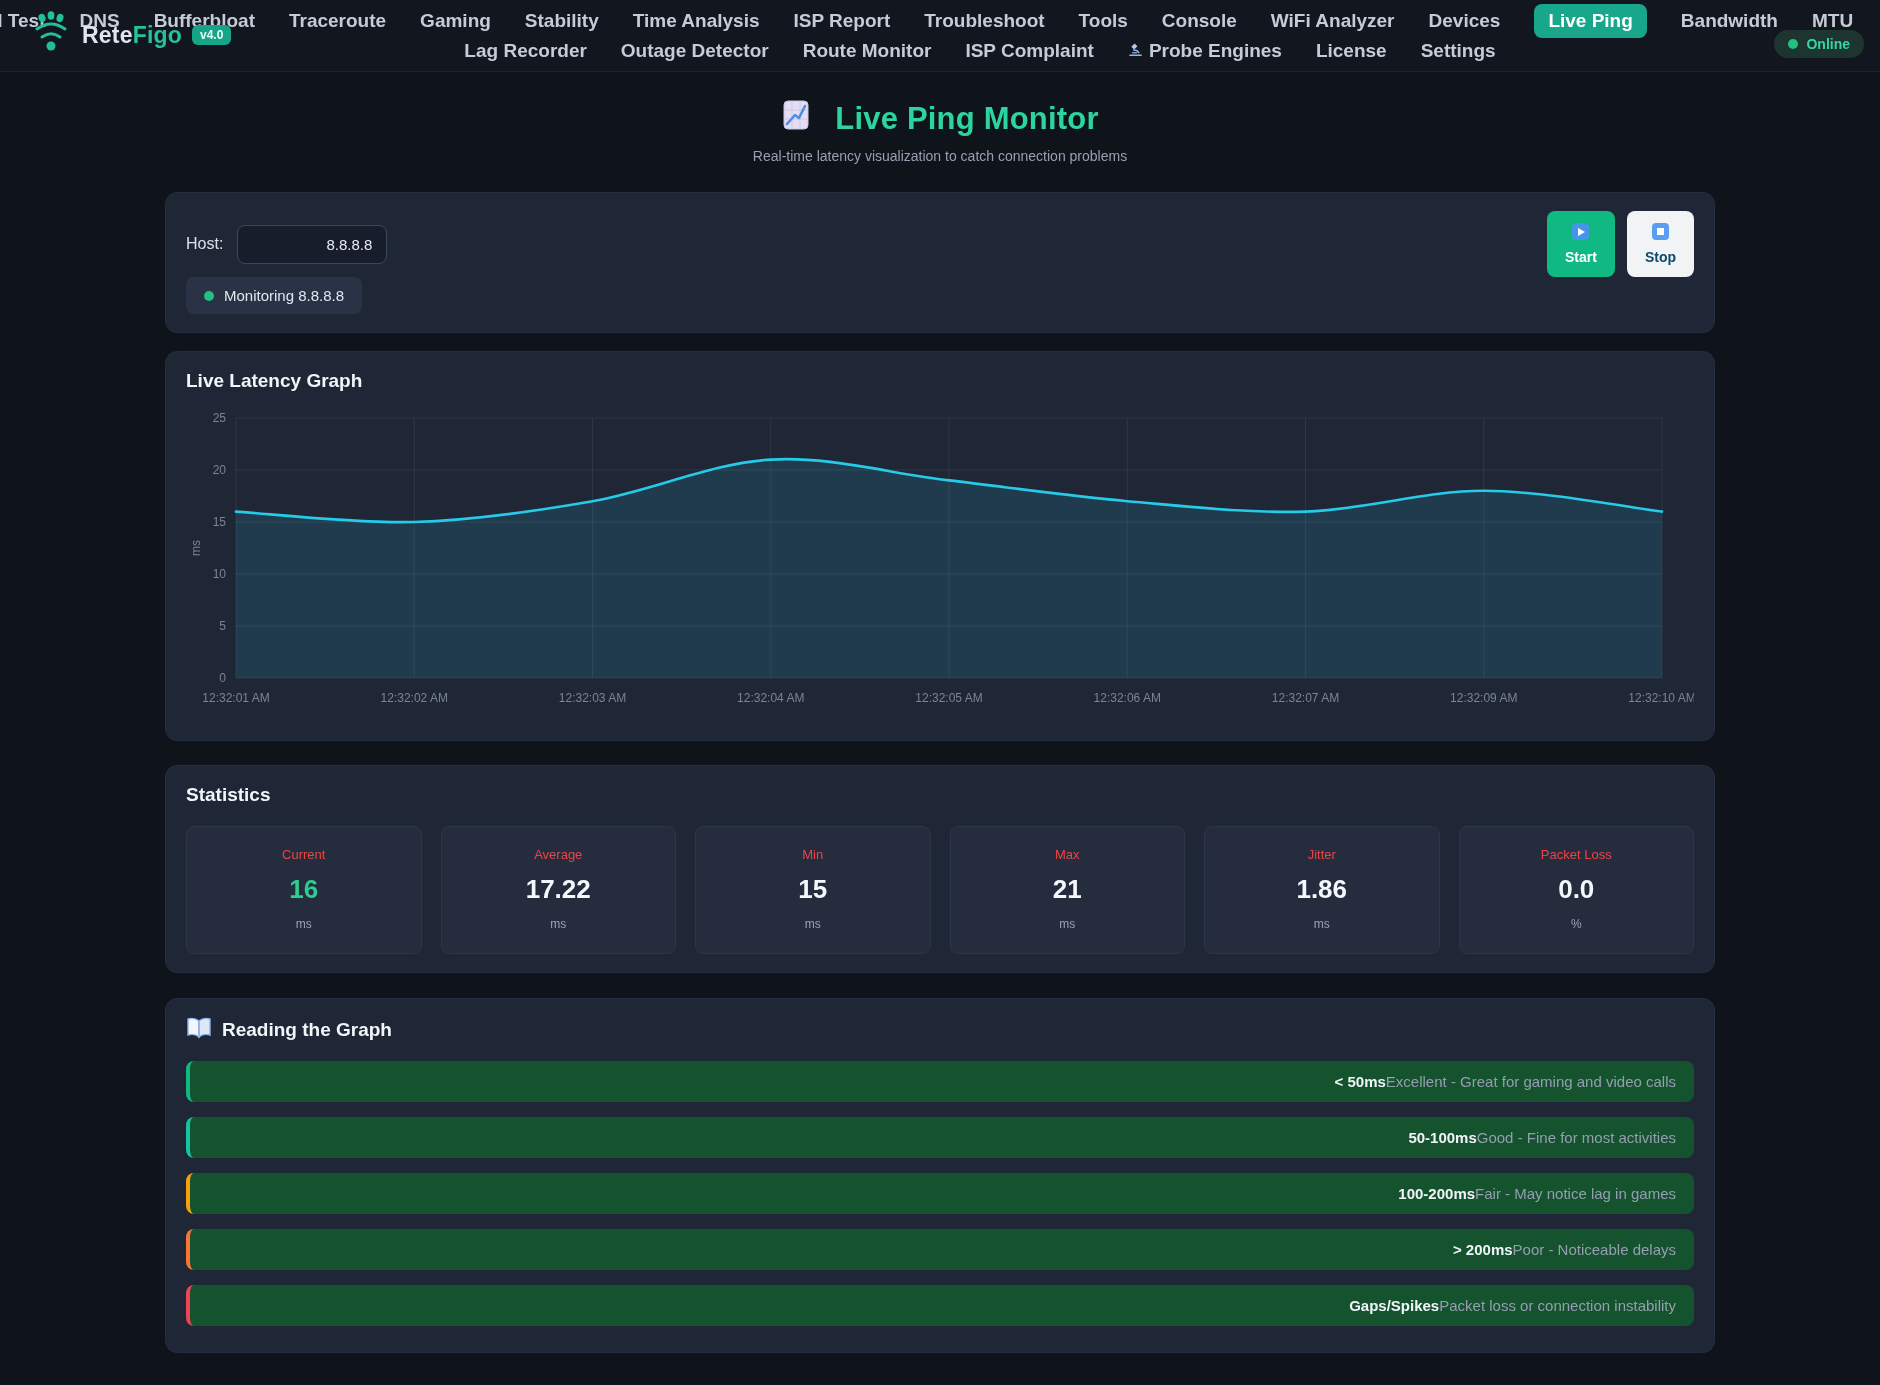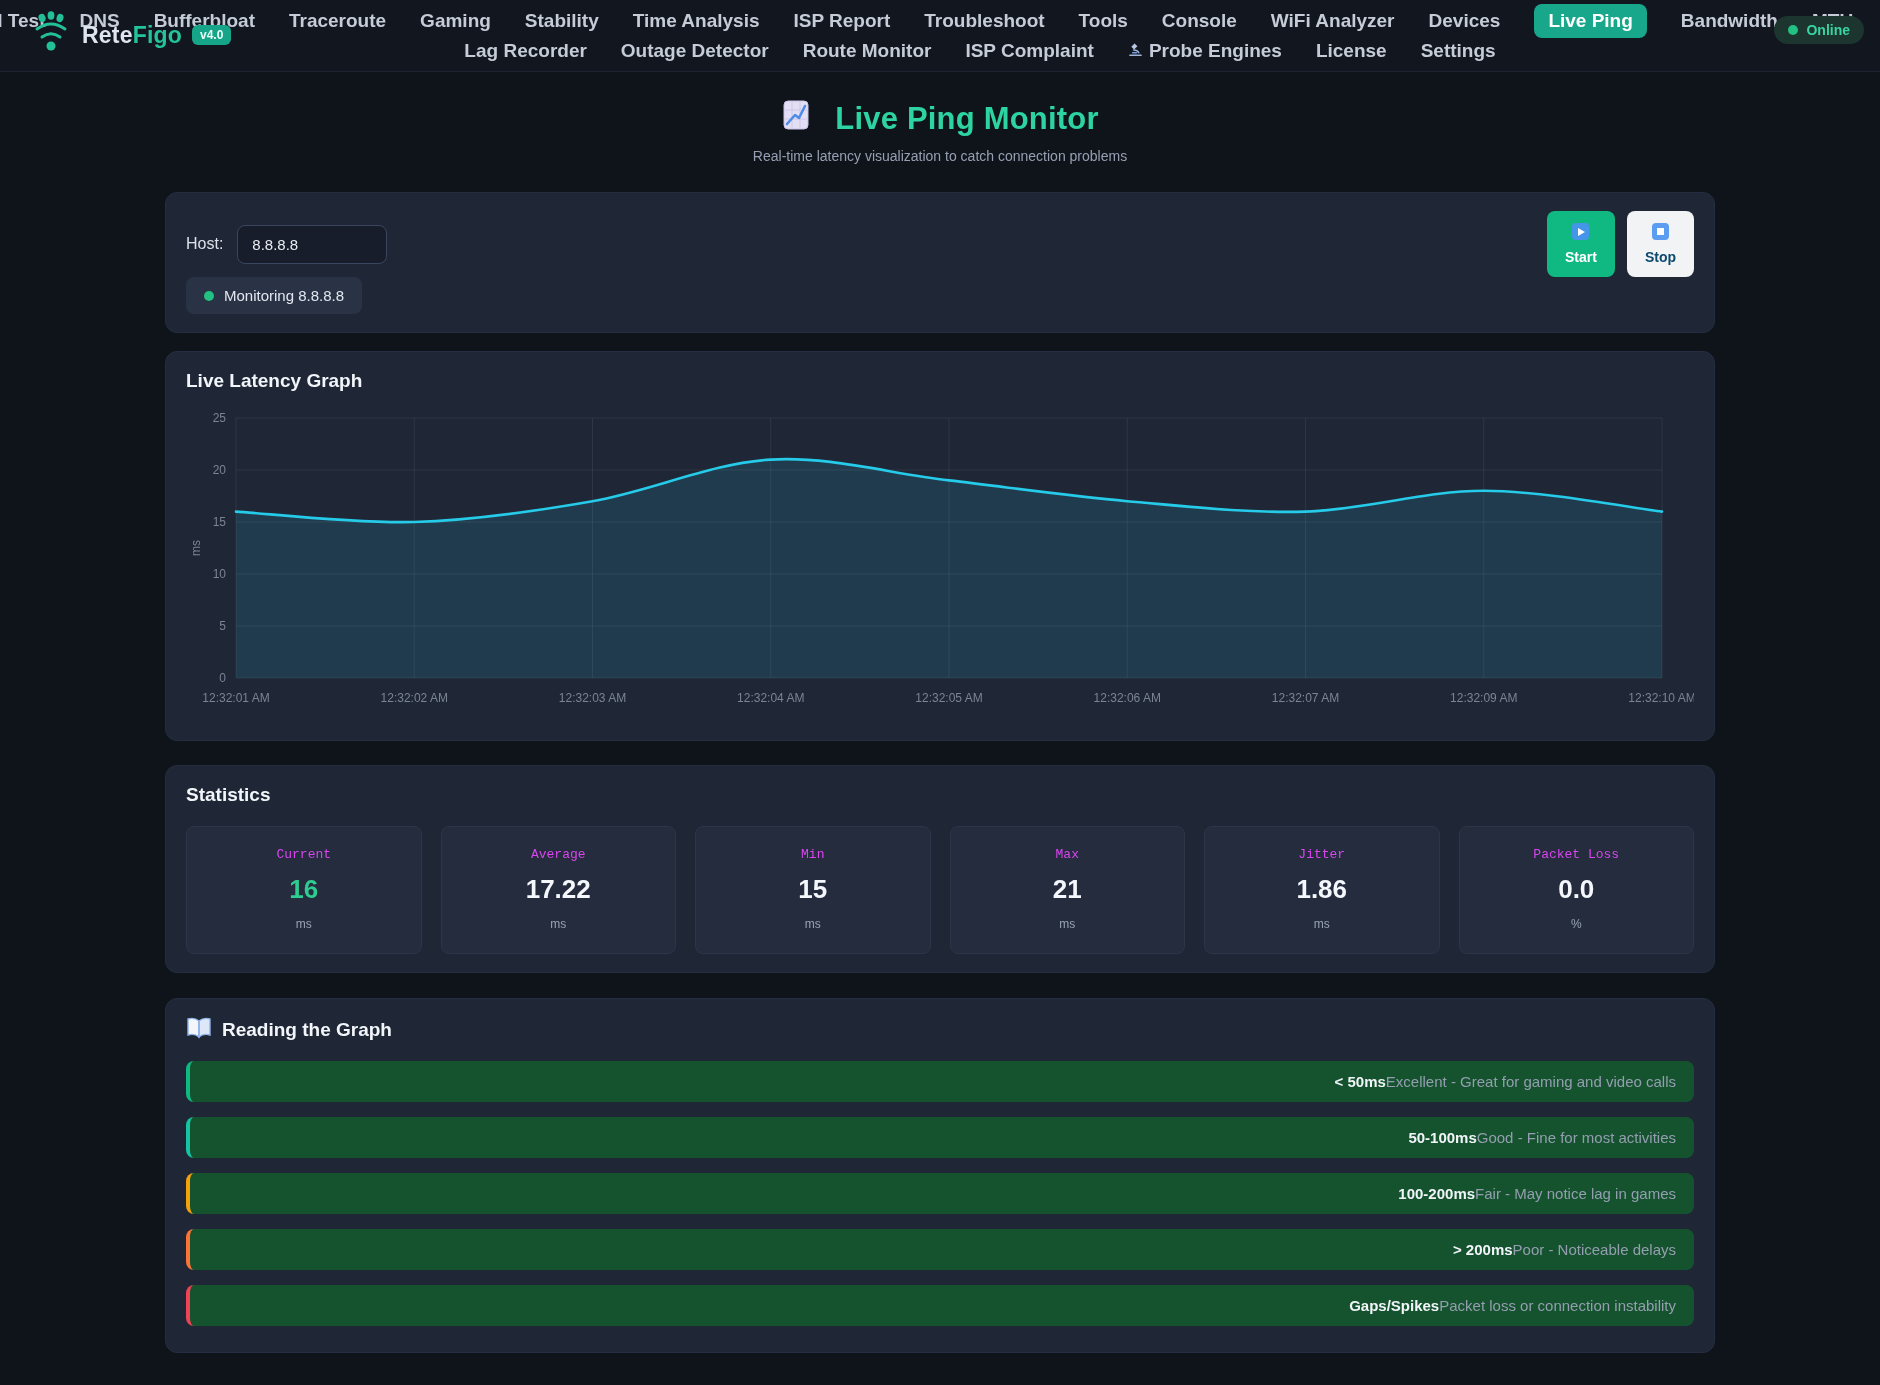--- a/index.html
+++ b/index.html
@@ -34,21 +34,21 @@
     column-gap:34px; height:30px; white-space:nowrap;
   }
   .nav-item {
     color:#c5ccd8; font-size:19px; font-weight:600; cursor:pointer;
     display:flex; align-items:center; gap:6px; text-decoration:none;
   }
   .nav-item.active {
     background:#18a78b; color:#ffffff; padding:6px 14px; border-radius:8px;
   }
   .status-badge {
-    position:absolute; right:16px; top:16px;
+    position:absolute; right:16px; top:30px;
     background:#1c352f; border-radius:15px; padding:6px 14px;
     display:flex; align-items:center; gap:8px;
     color:#37d6a0; font-size:14px; font-weight:600;
   }
   .dot { width:10px; height:10px; border-radius:50%; background:#22c082; display:inline-block; }
   
   .hero { text-align:center; padding-top:28px; }
   .page-title {
     display:inline-flex; align-items:center; gap:24px;
     font-size:31px; font-weight:800; color:#2dd3a0; letter-spacing:.2px;
@@ -59,21 +59,21 @@
   .card {
     background:#1f2736; border:1px solid #242e40; border-radius:12px;
     padding:18px 20px;
   }
   .card-host { margin-top:28px; }
   .host-row { display:flex; align-items:center; }
   .host-label { font-size:16px; color:#dbe1ea; margin-right:14px; }
   .host-input {
     background:#171d2a; border:1px solid #3a4660; border-radius:8px;
     color:#e8ecf2; font-size:15px; font-family:inherit;
-    padding:10px 14px; width:150px; outline:none;
+    padding:10px 14px; width:150px; outline:none;text-align:right;
   }
   .host-spacer { flex:1; }
   .btn {
     display:inline-flex; align-items:center; gap:9px;
     font-size:14px; font-weight:700; font-family:inherit;
     border:none; border-radius:8px; padding:12px 18px; cursor:pointer;flex-direction:column;
   }
   .btn-start { background:#10b981; color:#ffffff; margin-right:12px; }
   .btn-stop  { background:#f2f3f5; color:#0c4a6e; }
   .monitor-pill {
@@ -89,21 +89,21 @@
   
   .card-stats { margin-top:24px; }
   .stats-grid {
     margin-top:20px;
     display:grid; grid-template-columns:repeat(6,1fr); gap:19px;
   }
   .stat-card {
     background:#242c3e; border:1px solid #2c3649; border-radius:8px;
     padding:20px 10px 22px; text-align:center;
   }
-  .stat-label { font-size:13px; color:#d946ef;font-family:Liberation Mono, monospace; }
+  .stat-label { font-size:13px; color:#ef4444; }
   .stat-value { margin-top:12px; font-size:26px; font-weight:800; color:#f4f7fb; }
   .stat-value.highlight { color:#2ecc90; }
   .stat-unit { margin-top:12px; font-size:12px; color:#9aa3b5; }
   
   .card-guide { margin-top:25px; padding-bottom:26px; }
   .guide-rows { margin-top:18px; display:flex; flex-direction:column; gap:15px; }
   .guide-row {
     background:#14532d; border-radius:8px; padding:12px 18px;
     display:flex; align-items:center; justify-content:flex-end;
     border-left:4px solid #888;

